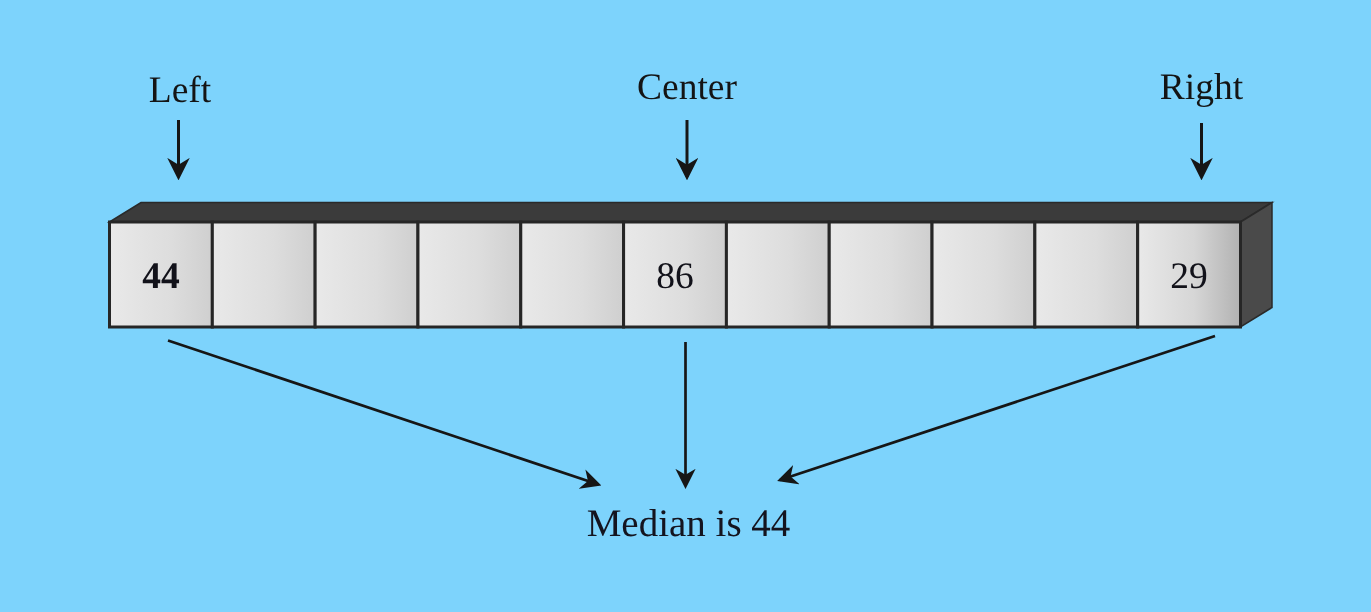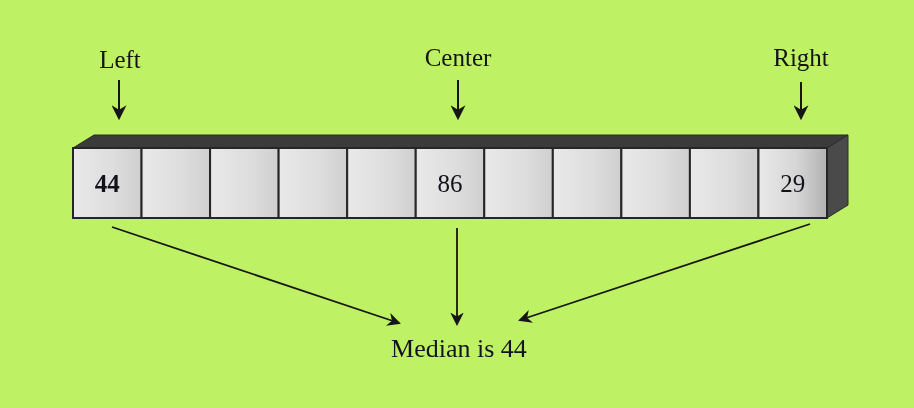--- a/index.html
+++ b/index.html
@@ -4,21 +4,21 @@
 <style>
   html, body {
     margin: 0;
     padding: 0;
     background: #ffffff;
   }
   .canvas {
     position: relative;
     width: 914px;
     height: 408px;
-    background: #bef264;
+    background: #7dd3fc;
     overflow: hidden;
     font-family: "Liberation Serif", "DejaVu Serif", serif;
   }
   svg { display: block; }
   .pointer-label {
     font-family: "Liberation Serif", "DejaVu Serif", serif;
     font-size: 25px;
     fill: #141414;
   }
   .cell-value {

